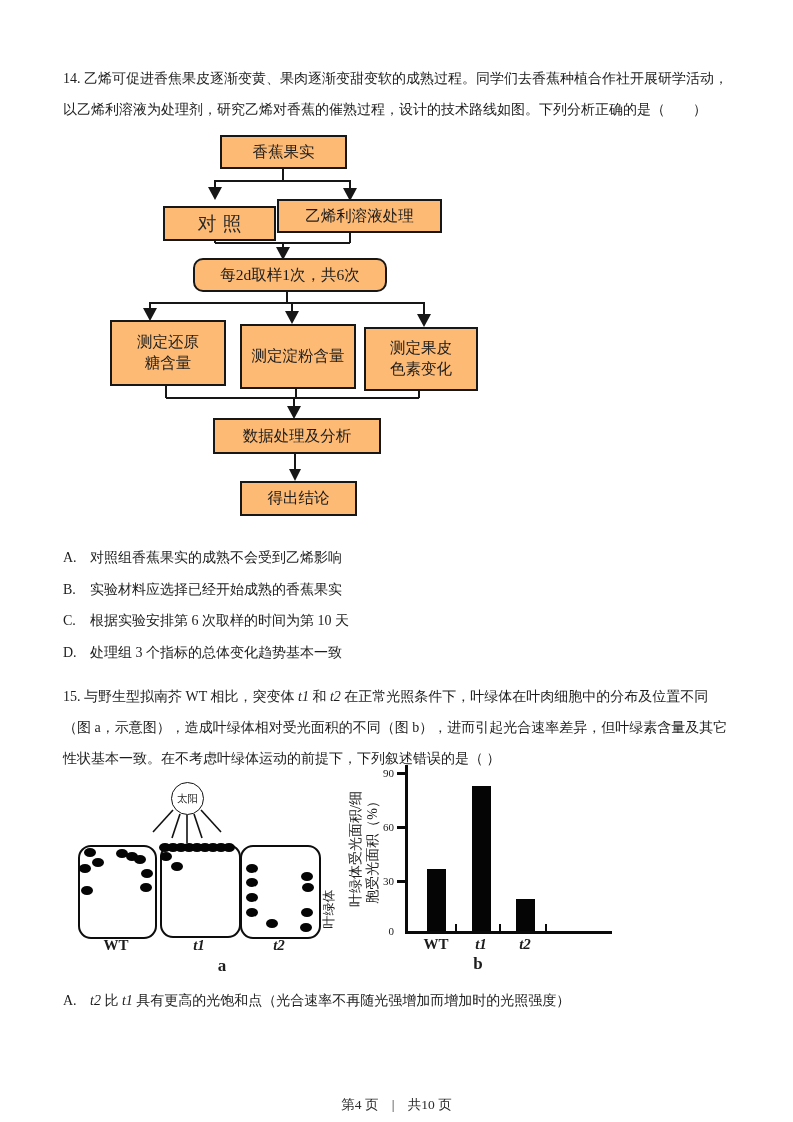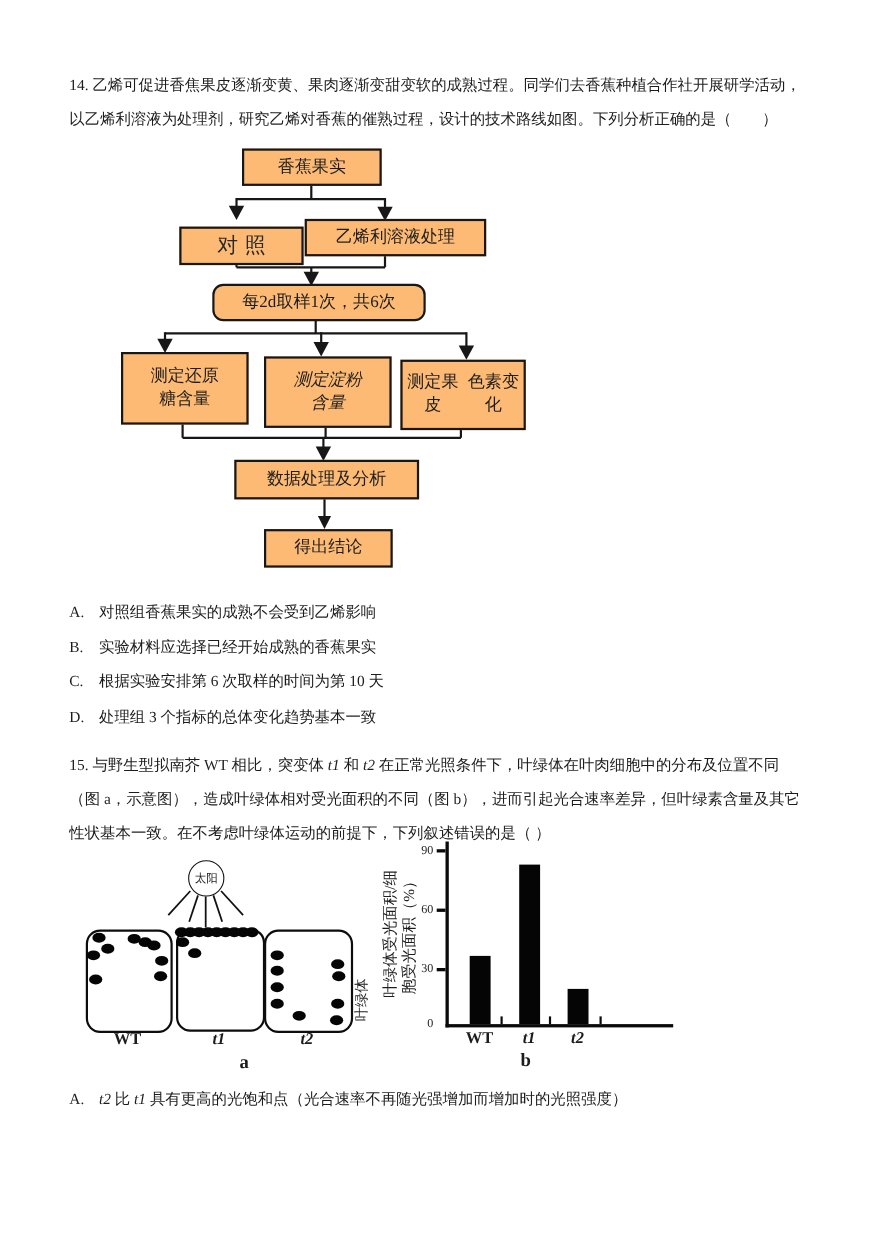--- a/index.html
+++ b/index.html
@@ -112,25 +112,25 @@
   </svg>
 
   <div class="fc-box" style="left:220px;top:135px;width:123px;height:30px;">香蕉果实</div>
   <div class="fc-box fc-ctl" style="left:163px;top:206px;width:103px;height:31px;">对照</div>
   <div class="fc-box" style="left:277px;top:199px;width:161px;height:30px;">乙烯利溶液处理</div>
   <div class="fc-box" style="left:193px;top:258px;width:190px;height:30px;border-radius:10px;">每2d取样1次，共6次</div>
   <div class="fc-box" style="left:110px;top:320px;width:112px;height:62px;flex-direction:column;">
     <div>测定还原</div>
     <div>糖含量</div>
   </div>
-  <div class="fc-box" style="left:240px;top:324px;width:112px;height:61px;flex-direction:column;font-style:italic;">
+  <div class="fc-box" style="left:240px;top:324px;width:112px;height:61px;">
     <div>测定淀粉</div>
     <div>含量</div>
   </div>
-  <div class="fc-box" style="left:364px;top:327px;width:110px;height:60px;flex-direction:row;">
+  <div class="fc-box" style="left:364px;top:327px;width:110px;height:60px;flex-direction:column;">
     <div>测定果皮</div>
     <div>色素变化</div>
   </div>
   <div class="fc-box" style="left:213px;top:418px;width:164px;height:32px;">数据处理及分析</div>
   <div class="fc-box" style="left:240px;top:481px;width:113px;height:31px;">得出结论</div>
 
   <div class="abs" style="left:63px;top:547px;width:700px;">
     <div class="opt">
       <span class="lbl">A.</span>
       <span>对照组香蕉果实的成熟不会受到乙烯影响</span>
@@ -245,14 +245,19 @@
     <div class="fig-caption" style="left:158px;top:194px;">b</div>
   </div>
 
   <div class="abs" style="left:63px;top:990px;width:700px;">
     <div class="opt">
       <span class="lbl">A.</span>
       <span><span class="ital">t2</span><span> 比 </span><span class="ital">t1</span><span> 具有更高的光饱和点（光合速率不再随光强增加而增加时的光照强度）</span></span>
     </div>
   </div>
 
+  <div class="abs footer">
+    <span>第4 页</span>
+    <span>|</span>
+    <span>共10 页</span>
+  </div>
 
 </div>
 
 </body></html>

